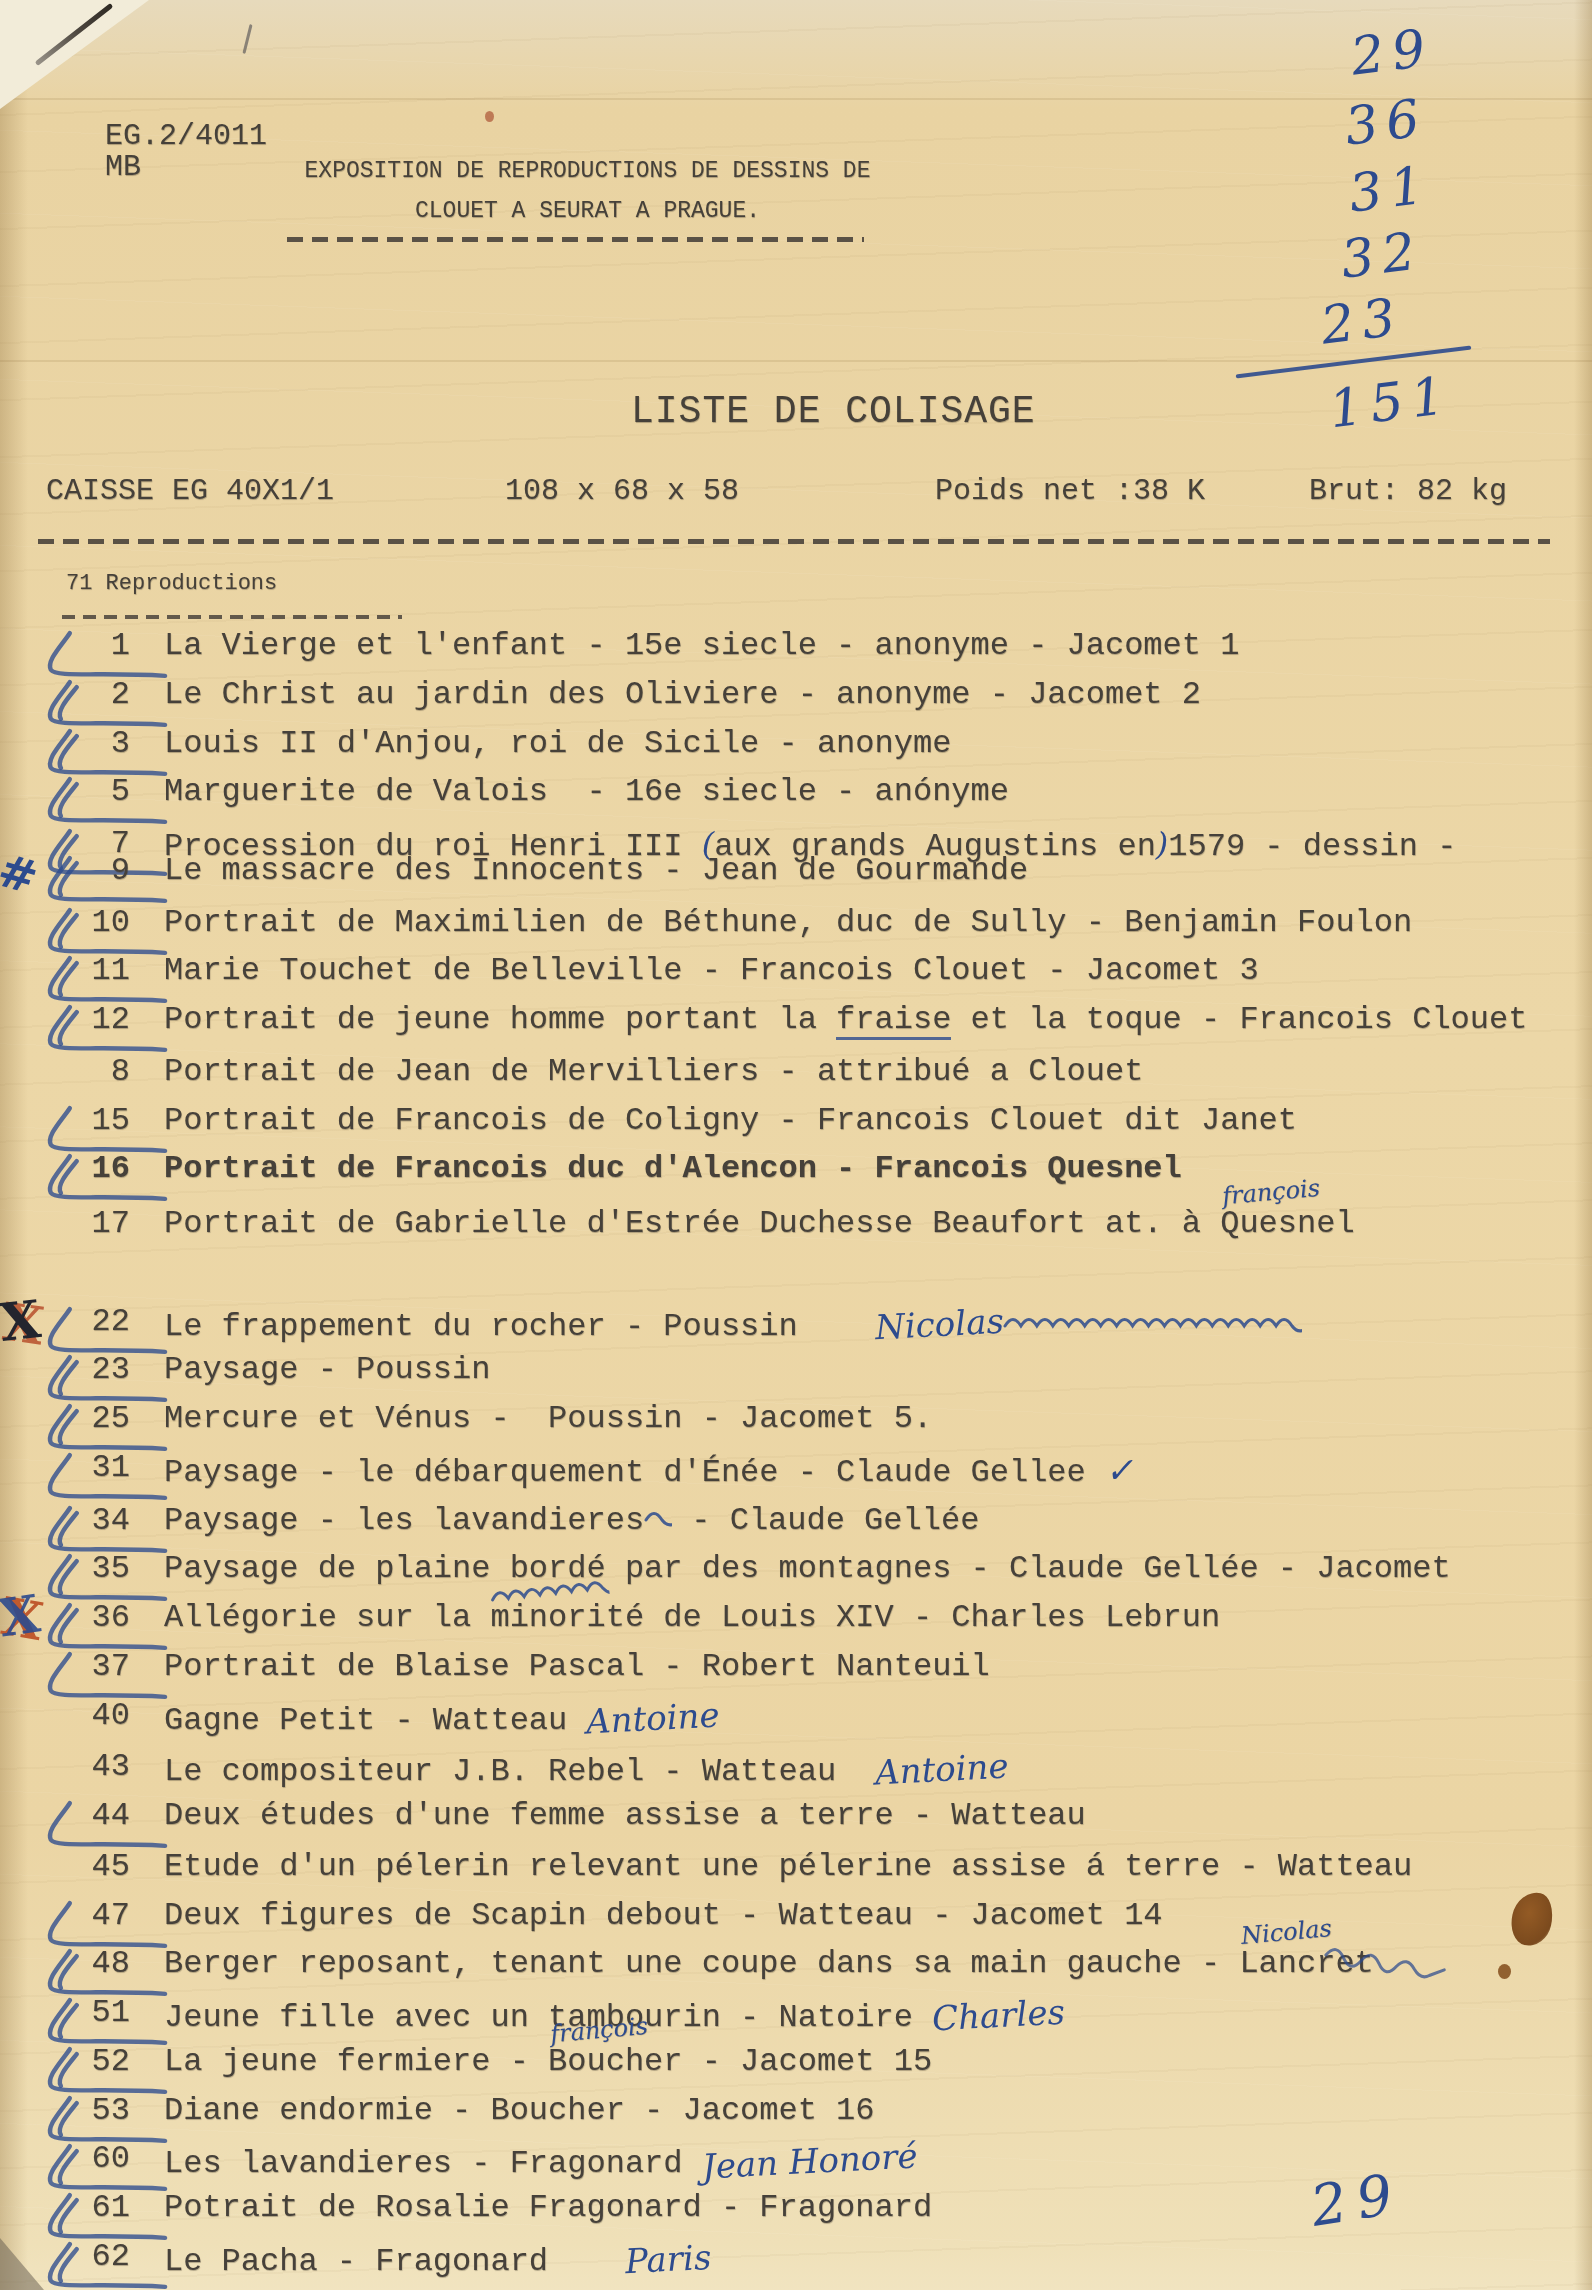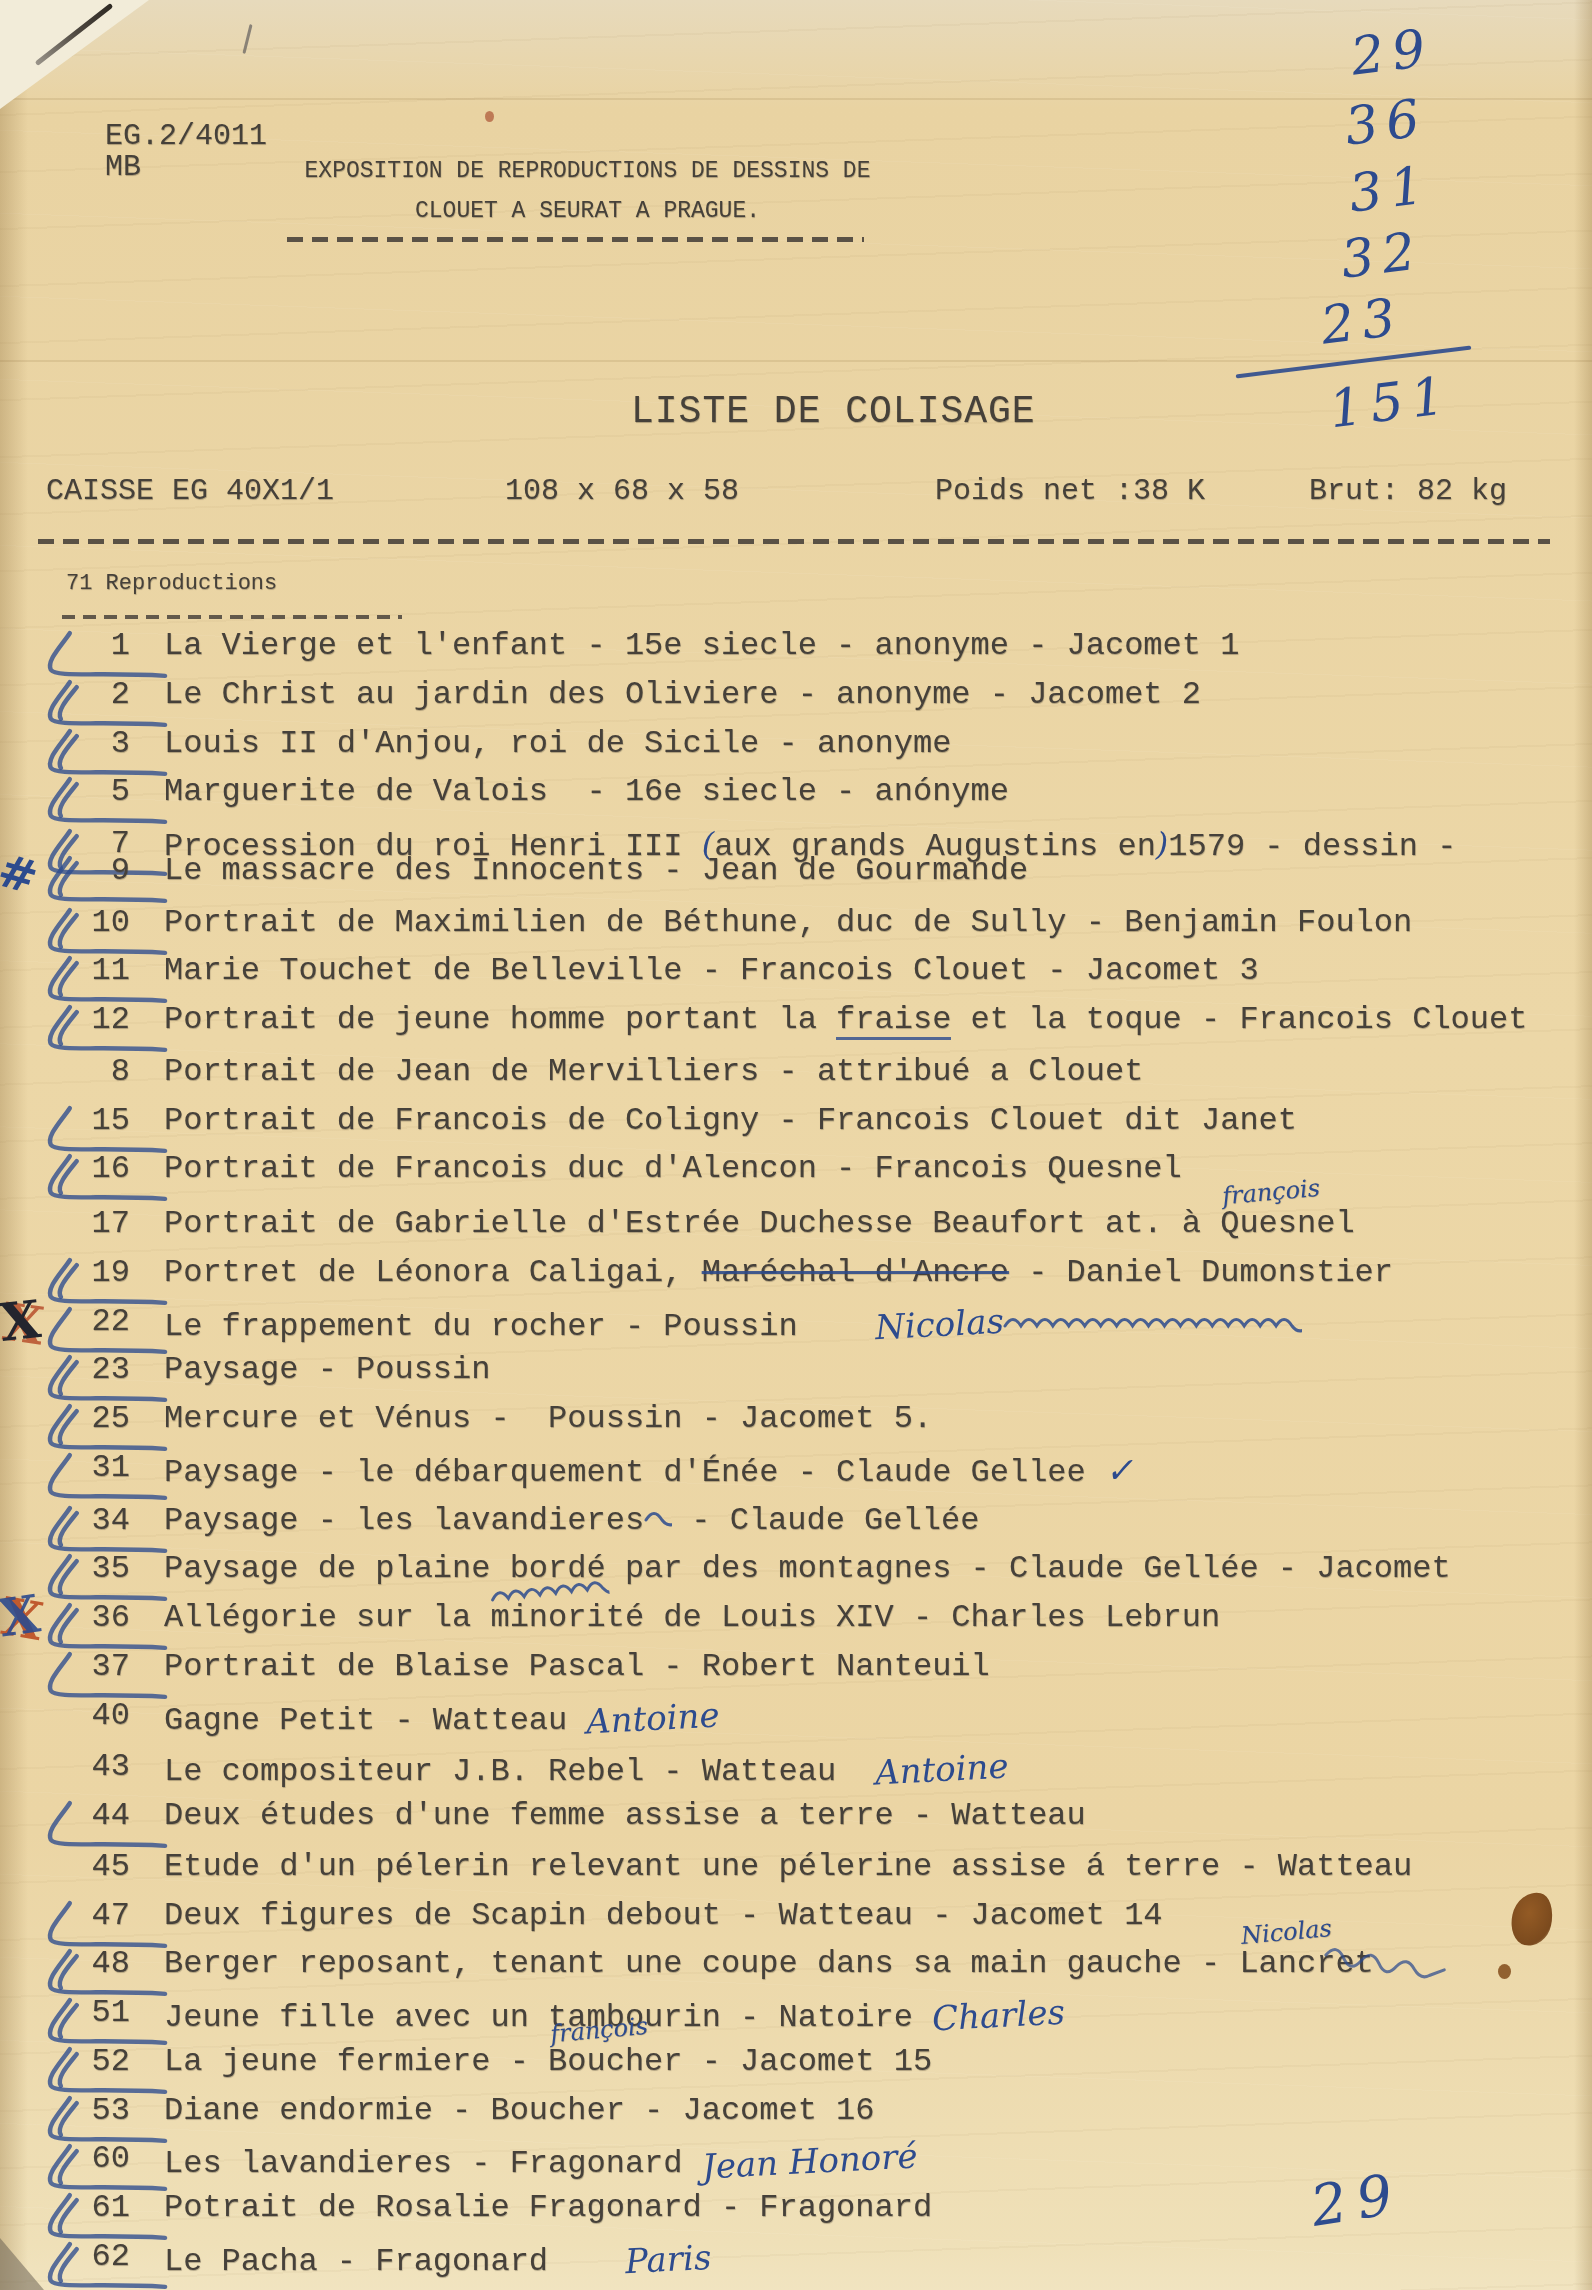--- a/index.html
+++ b/index.html
@@ -156,29 +156,25 @@
           <path d="M37,7 C29,17 16,31 21,39" fill="none" stroke="#2d4b8e" stroke-width="4.5" stroke-linecap="round" opacity=".78"></path>
         </svg><span class="num tt">11</span><span class="txt"><span class="tt">Marie Touchet de Belleville - Francois Clouet - Jacomet 3</span></span></div>
       <div class="row" style="top: 374px;"><svg width="135" height="54" class="check" viewBox="0 0 136 54">
           <path d="M30,2 C22,14 6,30 11,39 C16,47 62,41 126,45" fill="none" stroke="#2d4b8e" stroke-width="4.5" stroke-linecap="round" opacity=".78"></path>
           <path d="M37,7 C29,17 16,31 21,39" fill="none" stroke="#2d4b8e" stroke-width="4.5" stroke-linecap="round" opacity=".78"></path>
         </svg><span class="num tt">12</span><span class="txt"><span class="tt">Portrait de jeune homme portant la </span><span class="tt u">fraise</span><span class="tt"> et la toque - Francois Clouet</span></span></div>
       <div class="row" style="top: 426px;"><span class="num tt">8</span><span class="txt"><span class="tt">Portrait de Jean de Mervilliers - attribué a Clouet</span></span></div>
       <div class="row" style="top: 475px;"><svg width="135" height="54" class="check" viewBox="0 0 136 54">
           <path d="M30,2 C22,14 6,30 11,39 C16,47 62,41 126,45" fill="none" stroke="#2d4b8e" stroke-width="4.5" stroke-linecap="round" opacity=".78"></path>
         </svg><span class="num tt">15</span><span class="txt"><span class="tt">Portrait de Francois de Coligny - Francois Clouet dit Janet</span></span></div>
-      <div class="row" style="top: 523px;"><svg width="135" height="54" class="check" viewBox="0 0 136 54">
+      <div class="row" style="top: 523px; font-weight: bold;"><svg width="135" height="54" class="check" viewBox="0 0 136 54">
           <path d="M30,2 C22,14 6,30 11,39 C16,47 62,41 126,45" fill="none" stroke="#2d4b8e" stroke-width="4.5" stroke-linecap="round" opacity=".78"></path>
           <path d="M37,7 C29,17 16,31 21,39" fill="none" stroke="#2d4b8e" stroke-width="4.5" stroke-linecap="round" opacity=".78"></path>
         </svg><span class="num tt">16</span><span class="txt"><span class="tt">Portrait de Francois duc d'Alencon - Francois Quesnel</span></span></div>
       <div class="row" style="top: 578px;"><span class="num tt">17</span><span class="txt"><span class="tt">Portrait de Gabrielle d'Estrée Duchesse Beaufort at. à </span><span class="tt hwa-wrap">Quesnel<span class="hw hwa-note">françois</span></span></span></div>
-      <div class="row" style="top: 627px;"><svg width="135" height="54" class="check" viewBox="0 0 136 54">
-          <path d="M30,2 C22,14 6,30 11,39 C16,47 62,41 126,45" fill="none" stroke="#2d4b8e" stroke-width="4.5" stroke-linecap="round" opacity=".78"></path>
-          <path d="M37,7 C29,17 16,31 21,39" fill="none" stroke="#2d4b8e" stroke-width="4.5" stroke-linecap="round" opacity=".78"></path>
-        </svg><span class="num tt">19</span><span class="txt"><span class="tt">Portret de Léonora Caligai, </span><span class="tt strike">Maréchal d'Ancre</span><span class="tt"> - Daniel Dumonstier</span></span></div>
       <div class="row" style="top: 676px;"><span class="mmark xdark">
           <i class="xa">X</i>
           <i class="xb">X</i>
         </span><svg width="135" height="54" class="check" viewBox="0 0 136 54">
           <path d="M30,2 C22,14 6,30 11,39 C16,47 62,41 126,45" fill="none" stroke="#2d4b8e" stroke-width="4.5" stroke-linecap="round" opacity=".78"></path>
         </svg><span class="num tt">22</span><span class="txt"><span class="tt">Le frappement du rocher - Poussin    </span><span class="hw hw-inline">Nicolas</span><svg width="299" height="22" class="sq-svg" viewBox="0 0 300 22">
             <path d="M2,13 q8,-13 16,0 q8,-13 16,0 q8,-13 16,0 q8,-13 16,0 q8,-13 16,0 q8,-13 16,0 q8,-13 16,0 q8,-13 16,0 q8,-13 16,0 q8,-13 16,0 q8,-13 16,0 q8,-13 16,0 q8,-13 16,0 q8,-13 16,0 q8,-13 16,0 q8,-13 16,0 q8,-13 16,0 q8,-13 16,0 q6,8 14,3" fill="none" stroke="#2d4b8e" stroke-width="3" stroke-linecap="round" opacity=".85"></path>
           </svg></span></div>
       <div class="row" style="top: 724px;"><svg width="135" height="54" class="check" viewBox="0 0 136 54">
           <path d="M30,2 C22,14 6,30 11,39 C16,47 62,41 126,45" fill="none" stroke="#2d4b8e" stroke-width="4.5" stroke-linecap="round" opacity=".78"></path>

